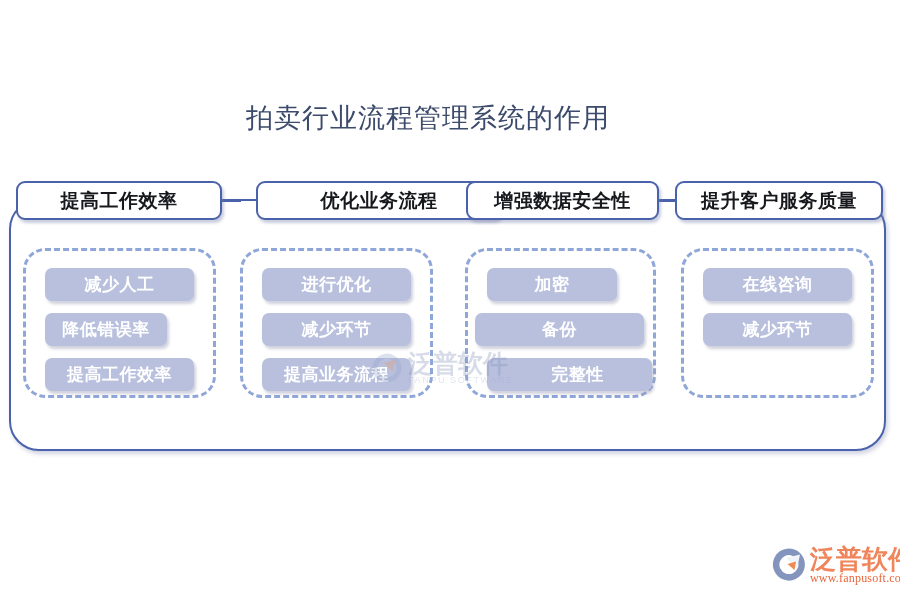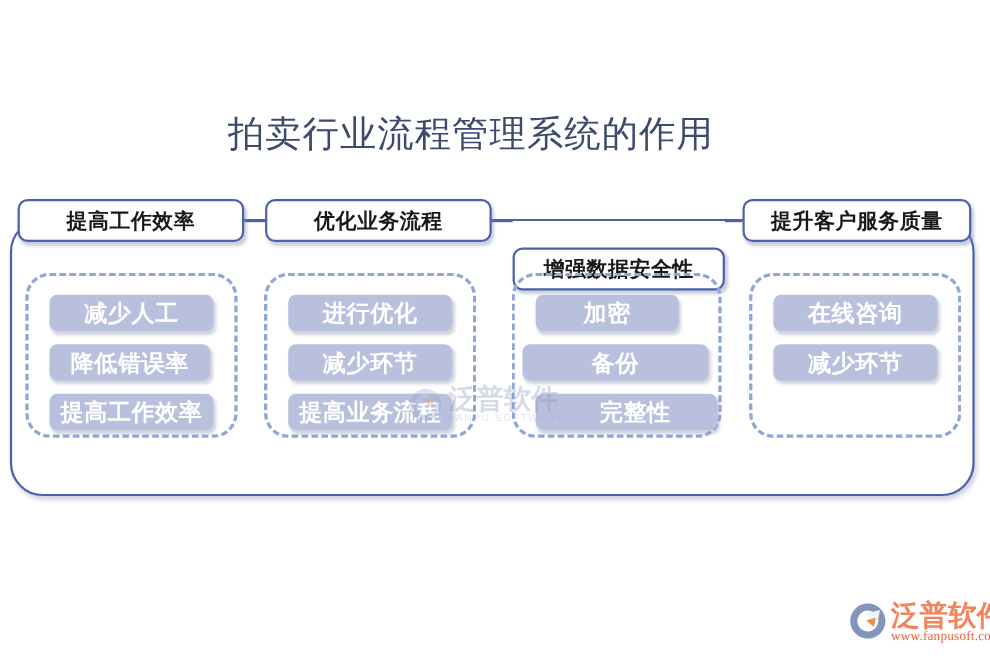--- a/index.html
+++ b/index.html
@@ -21,21 +21,21 @@
     height: 600px;
   }
 
   
   #diagram-title {
     position: absolute;
     left: 0;
     top: 100px;
     width: 856px;
     text-align: center;
-    font-size: 33px;
+    font-size: 27px;
     letter-spacing: 1px;
     color: #3c4a6b;
     font-family: "Liberation Serif", "DejaVu Serif", serif;
     font-weight: 400;
     white-space: nowrap;
   }
 
   
   #outer-frame {
     position: absolute;
@@ -96,21 +96,21 @@
     position: absolute;
     height: 33px;
     background: #b9c0de;
     border-radius: 7px;
     display: flex;
     align-items: center;
     justify-content: center;
     box-shadow: 2px 3px 3px rgba(150,155,180,0.45);
   }
   .item-pill .item-label {
-    font-size: 21px;
+    font-size: 17px;
     font-weight: bold;
     color: #ffffff;
     white-space: nowrap;
     letter-spacing: 0.5px;
     font-family: "Liberation Serif", "DejaVu Serif", serif;
   }
 
   
   #center-watermark {
     position: absolute;
@@ -190,39 +190,39 @@
 
   <div id="outer-frame"></div>
 
   <div class="hdr-connector" style="left:222px;width:19px;"></div>
   <div class="hdr-connector" style="left:447px;width:19px;"></div>
   <div class="hdr-connector" style="left:659px;width:16px;"></div>
 
   <div class="header-box" style="left:16px;width:206px;">
     <span class="hdr-label">提高工作效率</span>
   </div>
-  <div class="header-box" style="left:241px;width:206px;">
+  <div class="header-box" style="left:256px;width:246px;">
     <span class="hdr-label">优化业务流程</span>
   </div>
-  <div class="header-box" style="left:466px;width:193px;margin-top:44px;">
+  <div class="header-box" style="left:466px;width:193px;">
     <span class="hdr-label">增强数据安全性</span>
   </div>
   <div class="header-box" style="left:675px;width:208px;">
     <span class="hdr-label">提升客户服务质量</span>
   </div>
 
   <div class="dashed-group" style="left:23px;width:193px;"></div>
   <div class="dashed-group" style="left:240px;width:193px;"></div>
   <div class="dashed-group" style="left:465px;width:191px;"></div>
   <div class="dashed-group" style="left:681px;width:193px;"></div>
 
   <div class="item-pill" style="left:45px;top:268px;width:149px;">
     <span class="item-label">减少人工</span>
   </div>
-  <div class="item-pill" style="left:45px;top:313px;width:146px;">
+  <div class="item-pill" style="left:45px;top:313px;width:122px;">
     <span class="item-label">降低错误率</span>
   </div>
   <div class="item-pill" style="left:45px;top:358px;width:149px;">
     <span class="item-label">提高工作效率</span>
   </div>
 
   <div class="item-pill" style="left:262px;top:268px;width:149px;">
     <span class="item-label">进行优化</span>
   </div>
   <div class="item-pill" style="left:262px;top:313px;width:149px;align-items:center;">

